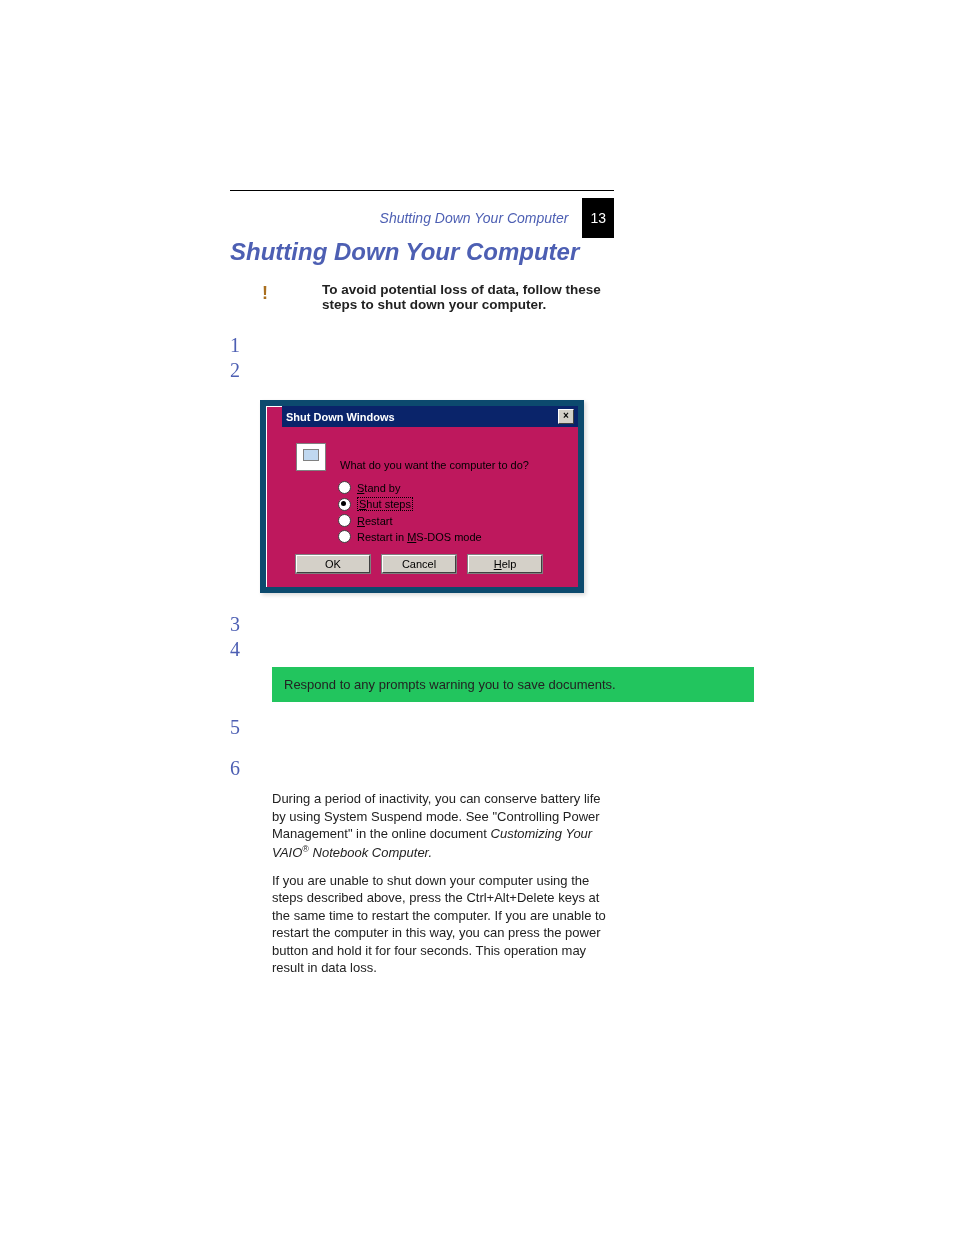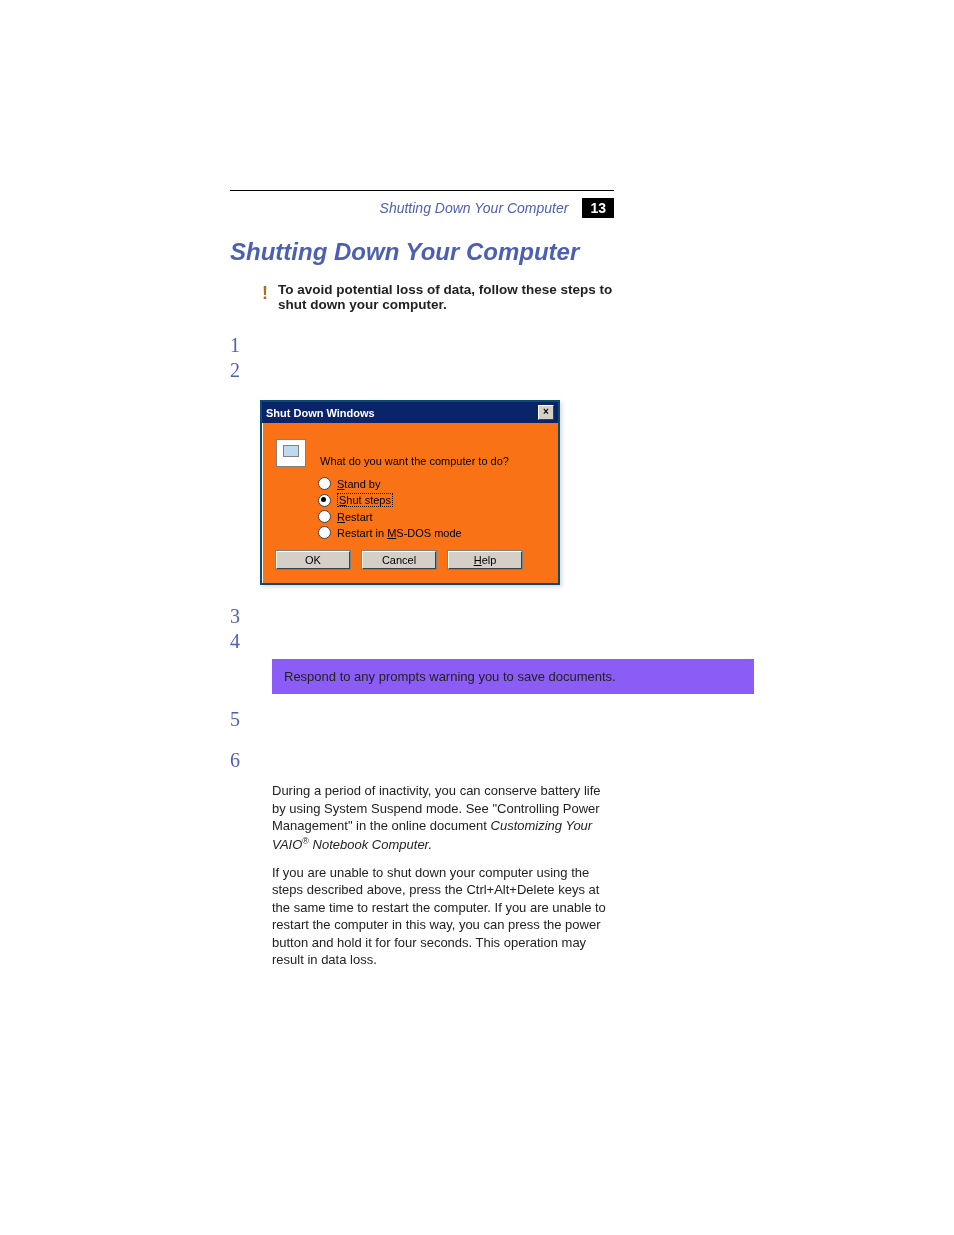--- a/index.html
+++ b/index.html
@@ -1,47 +1,47 @@
 <!DOCTYPE html>
 <html><head>
 <meta charset="utf-8">
 <style>
   html,body{margin:0;padding:0;background:#fff;font-family:"Segoe UI",Arial,Helvetica,sans-serif;color:#222;}
   .page{width:829px;height:1235px;position:relative;box-sizing:border-box;padding:190px 215px 60px 230px;}
   .topline{position:absolute;left:230px;right:215px;top:190px;border-top:1px solid #000;}
   .runhead{position:absolute;right:215px;top:198px;display:flex;align-items:center;gap:14px;}
   .runhead .title{font-style:italic;color:#4d5fb3;font-size:14px;}
-  .runhead .pg{background:#000;color:#fff;font-weight:700;font-size:14px;padding:2px 8px;}
+  .runhead .pg{background:#000;color:#fff;font-weight:400;font-size:14px;padding:12px 8px;}
   .content{margin-top:48px;}
   h1.sect{font-family:"Segoe UI",Arial,sans-serif;font-style:italic;font-weight:600;color:#4d5fb3;font-size:24px;margin:0 0 16px 0;}
   .warnrow{display:flex;align-items:flex-start;gap:10px;margin:6px 0 22px 32px;}
   .bang{color:#aa6f1f;font-size:18px;font-weight:700;line-height:1;margin-top:2px;}
-  .warntxt{font-weight:700;font-size:13.5px;max-width:470px;}
+  .warntxt{font-weight:700;font-size:13.5px;max-width:470px;margin-left:44px;}
   .steps{margin-left:0;}
   .step{display:flex;align-items:flex-start;gap:20px;margin:2px 0;}
   .step .n{color:#4d5fb3;font-family:Georgia,'Times New Roman',serif;font-size:20px;min-width:14px;}
   .step .b{font-size:14px;padding-top:3px;}
   
-  .dlg{width:296px;border:2px solid #0c4a6e;background:#f97316;margin:18px 0 20px 30px;box-shadow:1px 1px 0 #fff inset,2px 2px 4px rgba(0,0,0,0.15);}
+  .dlg{width:296px;border:6px solid #0c4a6e;background:#be185d;margin:18px 0 20px 30px;box-shadow:1px 1px 0 #fff inset,2px 2px 4px rgba(0,0,0,0.15);padding-left:16px;}
   .dlg .tbar{background:#0a246a;color:#fff;font:bold 11px "Tahoma",sans-serif;padding:3px 4px;display:flex;align-items:center;justify-content:space-between;}
   .dlg .tbar .x{width:14px;height:13px;background:#d4d0c8;border:1px solid #fff;border-right-color:#404040;border-bottom-color:#404040;color:#000;font:bold 10px/11px sans-serif;text-align:center;}
   .dlg .body{padding:16px 14px 14px 14px;}
   .dlg .row1{display:flex;gap:14px;align-items:flex-end;}
   .dlg .moni{width:28px;height:26px;border:1px solid #808080;background:#fff;position:relative;flex-shrink:0;}
   .dlg .moni::after{content:"";position:absolute;left:6px;right:6px;top:5px;bottom:9px;border:1px solid #808080;background:#c0d8f0;}
   .dlg .q{font:11px Tahoma,sans-serif;color:#000;}
   .opts{margin:10px 0 12px 42px;}
   .opt{display:flex;align-items:flex-end;gap:6px;font:11px Tahoma,sans-serif;color:#000;margin:3px 0;}
   .radio{appearance:none;-webkit-appearance:none;width:11px;height:11px;border:1px solid #404040;border-radius:50%;background:#fff;display:inline-block;position:relative;margin:0;}
   .radio.sel::after{content:"";position:absolute;left:2px;top:2px;width:5px;height:5px;border-radius:50%;background:#000;}
   .ul{text-decoration:underline;}
   .boxlbl{border:1px dotted #000;padding:0 1px;}
   .btns{display:flex;gap:12px;justify-content:flex-start;margin-top:6px;}
   .btn{font:11px Tahoma,sans-serif;background:#d4d0c8;border:1px solid #fff;border-right-color:#404040;border-bottom-color:#404040;padding:2px 0;width:72px;text-align:center;color:#000;box-shadow:0 0 0 1px #808080;}
-  .notebox{background:#8b5cf6;margin:6px 0 14px 42px;padding:10px 12px;font-size:13px;width:458px;}
+  .notebox{background:#22c55e;margin:6px 0 14px 42px;padding:10px 12px;font-size:13px;width:458px;}
   .para{font-size:13px;margin:10px 0 0 42px;max-width:470px;line-height:1.35;}
   .ital{font-style:italic;}
   .sup{font-size:9px;vertical-align:super;}
 </style>
 </head>
 <body>
 
 <div class="page">
   <div class="topline"></div>
   <div class="runhead">

